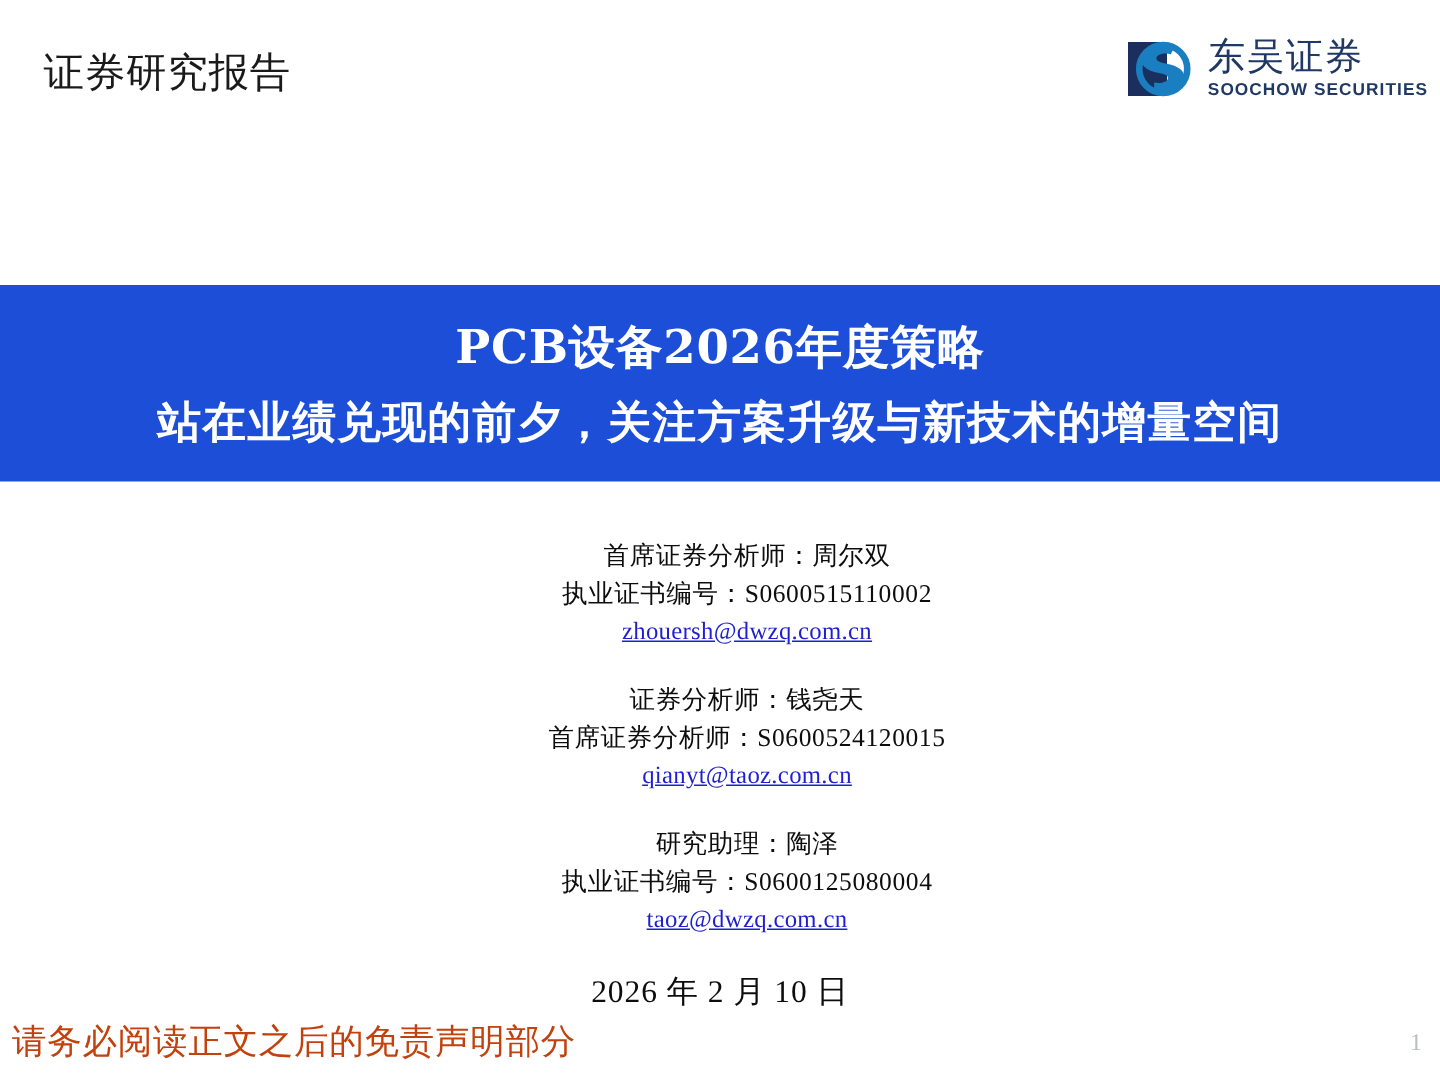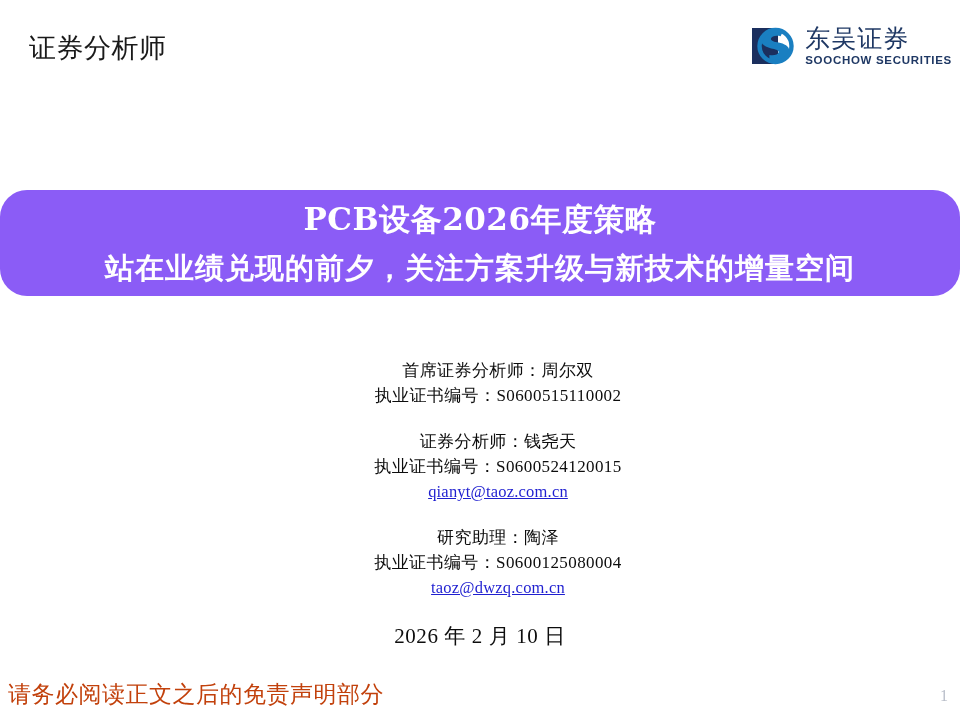--- a/index.html
+++ b/index.html
@@ -78,27 +78,26 @@
     letter-spacing: 0.7px;
     white-space: nowrap;
   }
 
   
   .title-banner {
     position: absolute;
     left: 0;
     top: 190px;
     width: 960px;
-    height: 106px;
-    background: #8b5cf6;
+    height: 131px;
+    background: #1d4ed8;
     display: flex;
     flex-direction: column;
     align-items: center;
     justify-content: center;
-    border-radius: 27px;
   }
   .title-main {
     font-family: "DejaVu Serif", "Liberation Serif", serif;
     font-weight: bold;
     font-size: 31px;
     line-height: 40px;
     color: #ffffff;
     letter-spacing: 0.5px;
     white-space: nowrap;
     margin-bottom: 10px;
@@ -175,21 +174,21 @@
     line-height: 20px;
     color: #b9bec9;
   }
 </style>
 </head>
 <body>
 
 <div class="slide">
 
   <div class="header">
-    <div class="report-kicker">证券分析师</div>
+    <div class="report-kicker">证券研究报告</div>
 
     <div class="logo">
       <div class="logo-mark">
         <svg width="44" height="40" viewBox="0 0 44 40" xmlns="http://www.w3.org/2000/svg">
           <rect x="0" y="2" width="26" height="36" fill="#1b2f5e"></rect>
           <path d="M30.5 6.2 C22.5 2.6 12.0 5.2 9.6 12.2 C7.6 18.2 13.6 21.2 19.2 22.4 C23.4 23.3 27.0 23.9 26.6 26.3 C26.2 28.7 22.0 29.9 17.4 29.0 L17.4 35.2 C26.8 37.4 36.2 33.6 37.4 26.6 C38.4 20.6 32.4 17.8 26.6 16.6 C22.2 15.7 18.6 15.0 19.0 12.6 C19.4 10.2 24.0 9.0 28.6 10.2 Z" fill="#1a7fc1"></path>
           <circle cx="23.5" cy="20" r="16" fill="none" stroke="#1a7fc1" stroke-width="4.4"></circle>
           <rect x="0" y="2" width="13" height="36" fill="#1b2f5e" opacity="0"></rect>
         </svg>
       </div>
@@ -203,25 +202,28 @@
   <div class="title-banner">
     <div class="title-main">PCB设备2026年度策略</div>
     <div class="title-sub">站在业绩兑现的前夕，关注方案升级与新技术的增量空间</div>
   </div>
 
   <div class="analysts">
 
     <div class="analyst-block">
       <div class="analyst-line">首席证券分析师：周尔双</div>
       <div class="analyst-line">执业证书编号：S0600515110002</div>
+      <div>
+        <span class="analyst-email">zhouersh@dwzq.com.cn</span>
+      </div>
     </div>
 
     <div class="analyst-block">
       <div class="analyst-line">证券分析师：钱尧天</div>
-      <div class="analyst-line">执业证书编号：S0600524120015</div>
+      <div class="analyst-line">首席证券分析师：S0600524120015</div>
       <div>
         <span class="analyst-email">qianyt@taoz.com.cn</span>
       </div>
     </div>
 
     <div class="analyst-block">
       <div class="analyst-line">研究助理：陶泽</div>
       <div class="analyst-line">执业证书编号：S0600125080004</div>
       <div>
         <span class="analyst-email">taoz@dwzq.com.cn</span>

